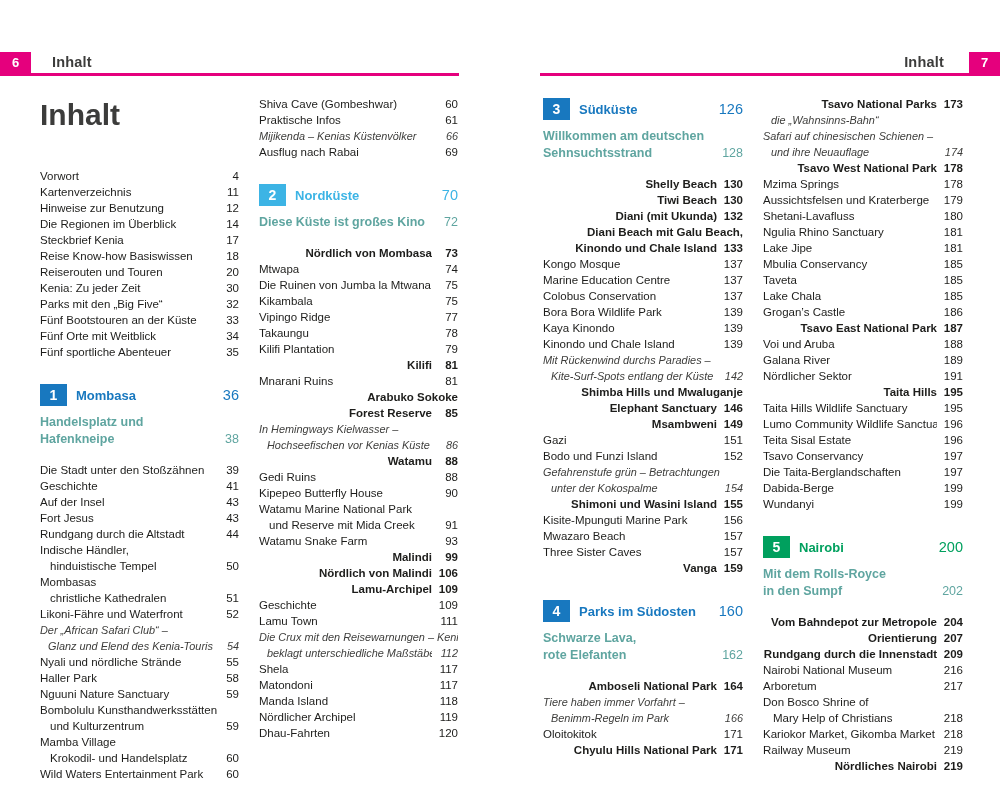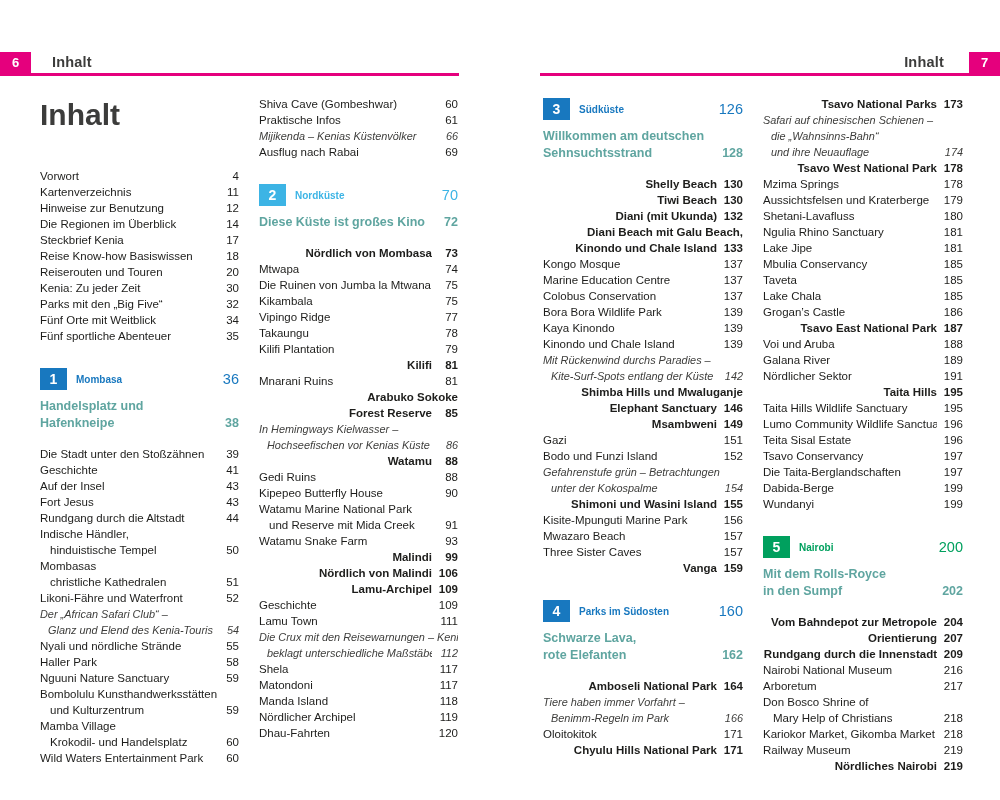--- a/index.html
+++ b/index.html
@@ -37,34 +37,34 @@
 
   .toc-title { font-size:30px; font-weight:bold; color:#3c3c3b; margin:2px 0 36px; }
 
   .section-head { position:relative; display:flex; align-items:center; margin:24px 0 8px; padding-right:26px; }
   .col .section-head:first-child { margin-top:2px; }
   .sec-num-box {
     flex:0 0 auto; width:27px; height:22px; margin-right:9px;
     color:#fff; font-size:14px; font-weight:bold;
     display:flex; align-items:center; justify-content:center;
   }
-  .sec-label { font-size:10px; font-weight:bold; white-space:nowrap; }
+  .sec-label { font-size:13px; font-weight:bold; white-space:nowrap; }
   .sec-page  { position:absolute; right:0; font-size:14.5px; font-weight:normal; }
   .c-blue  .sec-num-box { background:var(--blue,#1878bf); }
   .c-blue  .sec-label, .c-blue .sec-page  { color:var(--blue,#1878bf); }
   .c-cyan  .sec-num-box { background:var(--cyan,#3cb4e5); }
   .c-cyan  .sec-label, .c-cyan .sec-page  { color:var(--cyan,#3cb4e5); }
   .c-green .sec-num-box { background:var(--green,#00a05e); }
   .c-green .sec-label, .c-green .sec-page { color:var(--green,#00a05e); }
 
   .subtitle {
     position:relative; margin:6px 0 14px; padding-right:26px;
     color:var(--teal,#5fa5a0); font-weight:bold; font-size:12.5px; line-height:17px;
   }
-  .sub-page { position:absolute; right:0; bottom:0; font-weight:bold; font-size:12.5px; }
+  .sub-page { position:absolute; right:0; bottom:0; font-weight:normal; font-size:12.5px; }
 
   .row { position:relative; line-height:16px; font-size:11.5px; padding-right:26px; }
   .row .t { display:block; white-space:nowrap; overflow:hidden; }
   .row .p { position:absolute; right:0; top:0; }
   .row.nopage { padding-right:0; }
   .row.bold   { font-weight:bold;text-align:right; }
   .row.italic { font-style:italic; font-size:10.9px; line-height:16px; color:#3d3d3b; }
   .row.indent .t { padding-left:10px; }
   .row.italic.indent .t { padding-left:8px; }
 </style>
@@ -112,20 +112,24 @@
             </div>
             <div class="row">
               <span class="t">Kenia: Zu jeder Zeit</span>
               <span class="p">30</span>
             </div>
             <div class="row">
               <span class="t">Parks mit den „Big Five“</span>
               <span class="p">32</span>
             </div>
             <div class="row">
+              <span class="t">Fünf Bootstouren an der Küste</span>
+              <span class="p">33</span>
+            </div>
+            <div class="row">
               <span class="t">Fünf Orte mit Weitblick</span>
               <span class="p">34</span>
             </div>
             <div class="row">
               <span class="t">Fünf sportliche Abenteuer</span>
               <span class="p">35</span>
             </div>
           </div>
           <div class="section-head c-blue">
             <span class="sec-num-box">1</span>
@@ -514,25 +518,25 @@
               <span class="p">171</span>
             </div>
           </div>
         </div>
         <div class="col">
           <div class="entries">
             <div class="row bold">
               <span class="t">Tsavo National Parks</span>
               <span class="p">173</span>
             </div>
+            <div class="row italic indent nopage">
+              <span class="t">die „Wahnsinns-Bahn“</span>
+            </div>
             <div class="row italic nopage">
               <span class="t">Safari auf chinesischen Schienen –</span>
-            </div>
-            <div class="row italic indent nopage">
-              <span class="t">die „Wahnsinns-Bahn“</span>
             </div>
             <div class="row italic indent">
               <span class="t">und ihre Neuauflage</span>
               <span class="p">174</span>
             </div>
             <div class="row bold">
               <span class="t">Tsavo West National Park</span>
               <span class="p">178</span>
             </div>
             <div class="row">

